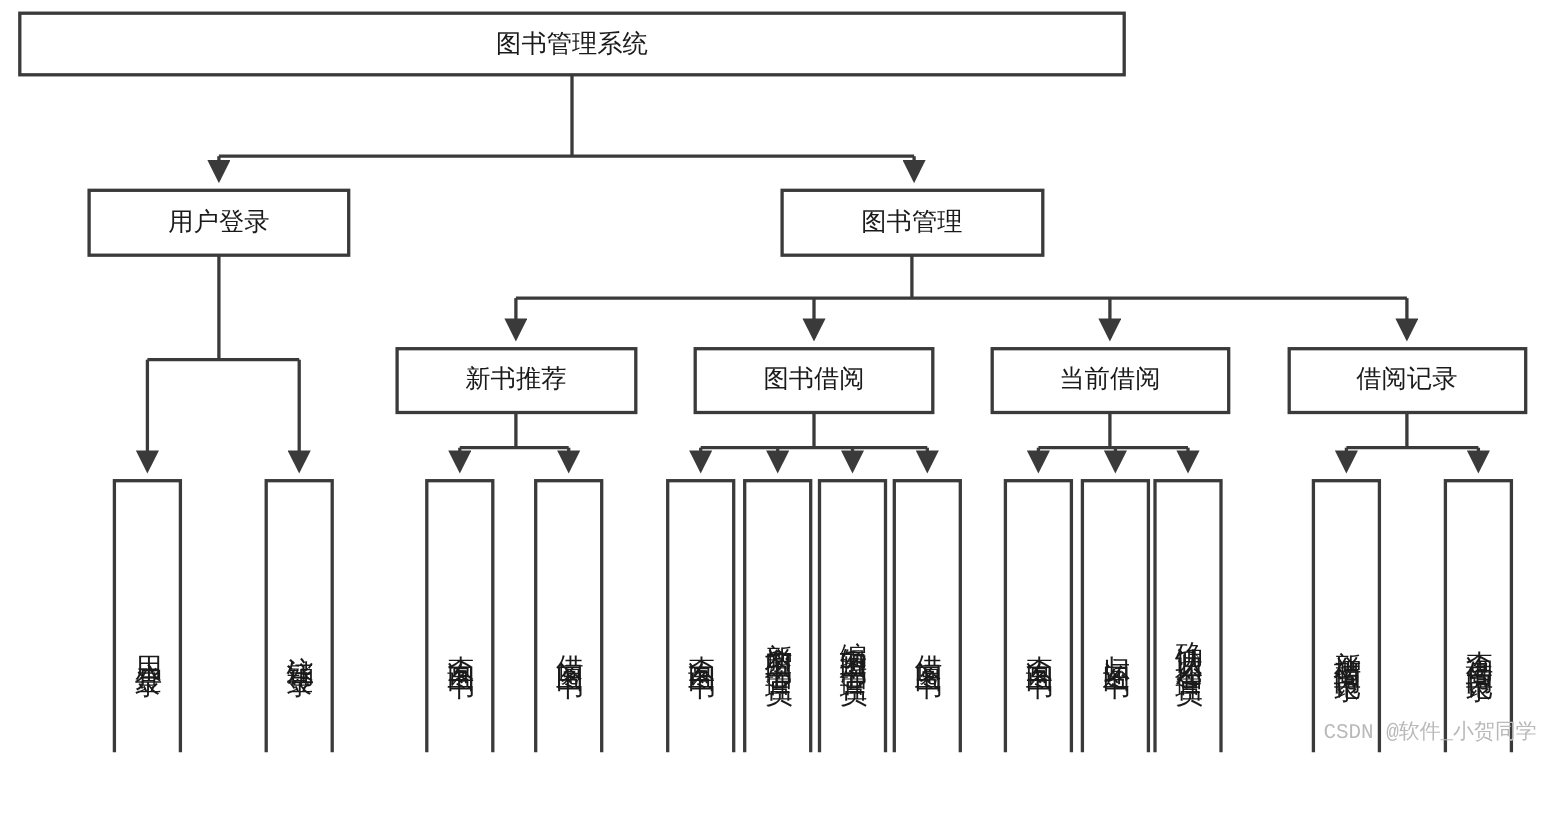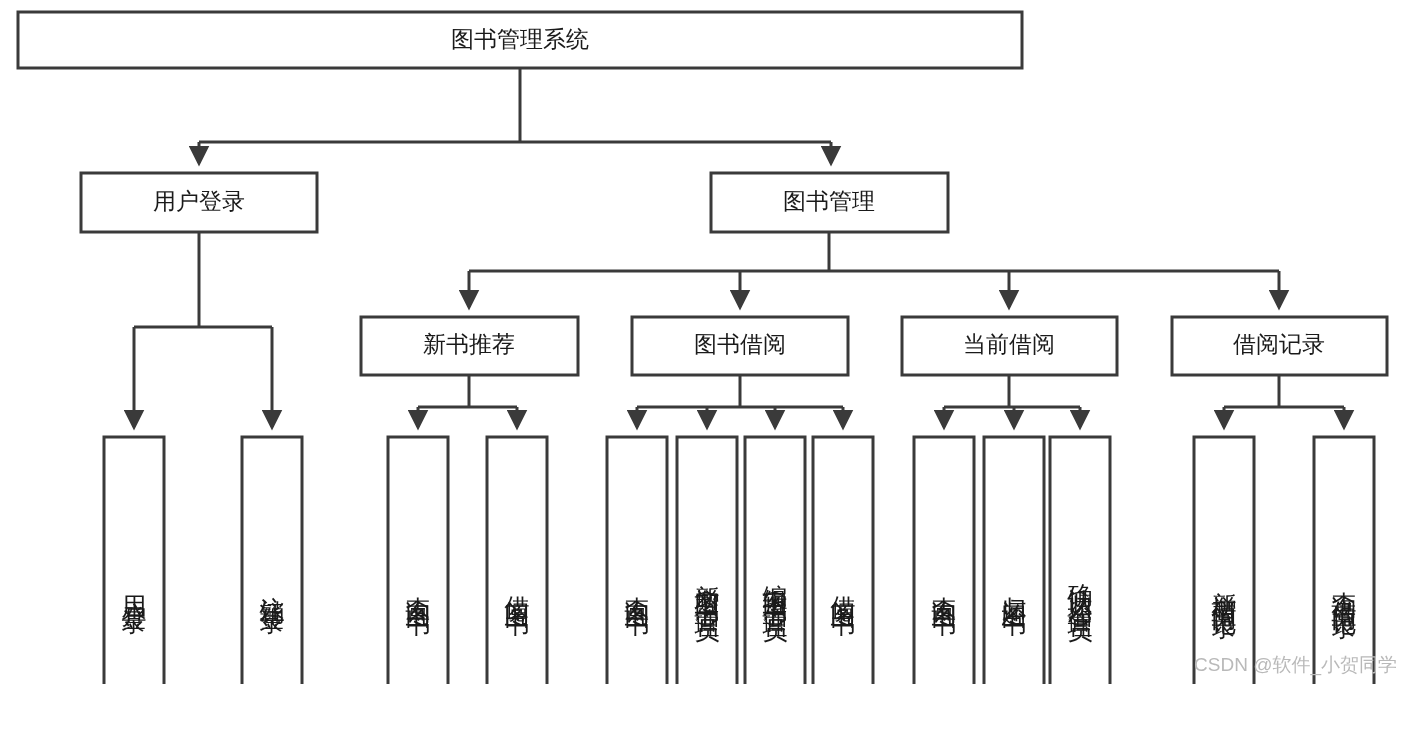--- a/index.html
+++ b/index.html
@@ -59,21 +59,21 @@
     align-items: center;
     justify-content: center;
     white-space: nowrap;
     pointer-events: none;
     user-select: none;
   }
   .watermark {
     position: absolute;
     right: 8px;
     bottom: 6px;
-    font-family: Liberation Sans, sans-serif;
+    font-family: Liberation Mono, monospace;
     font-size: 19px;
     color: #b9b9b9;
     white-space: nowrap;
     text-align: center;
   }
 </style>
 </head>
 <body>
 
 <div id="diagram-root">

